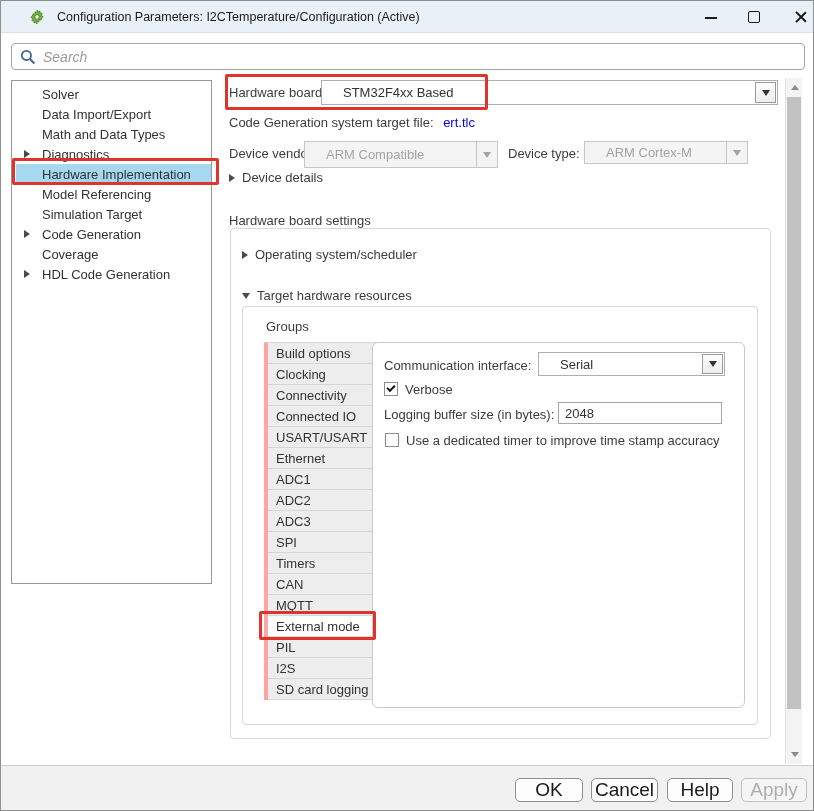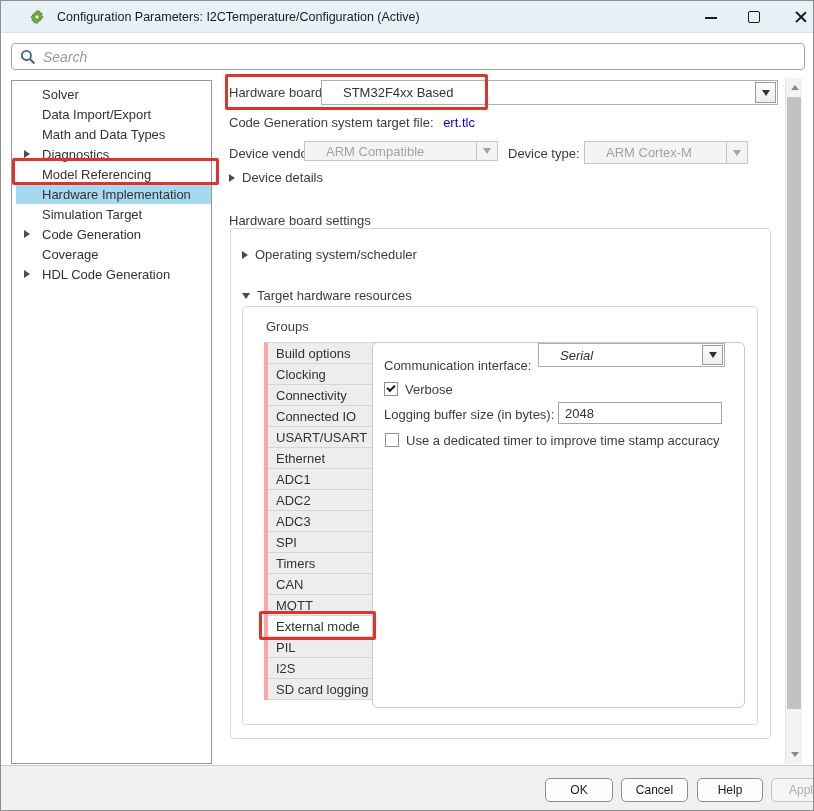--- a/index.html
+++ b/index.html
@@ -31,21 +31,21 @@
     border:1px solid #a6a6a6; border-radius:4px; background:#fff;
     display:flex; align-items:center; padding:0 8px; gap:7px;
   }
   .searchbar input {
     flex:1; border:none; outline:none; font-family:"Liberation Sans",sans-serif;
     font-size:14px; color:#333; background:transparent;
   }
   .searchbar input::placeholder { font-style:italic; color:#9a9a9a; }
   
   .sidebar {
-    position:absolute; left:10px; top:79px; width:201px; height:684px;
+    position:absolute; left:10px; top:79px; width:201px; height:504px;
     border:1px solid #979797; background:#fff; padding-top:3px;
   }
   .tree-item { display:flex; align-items:center; height:20px; cursor:default; white-space:nowrap; }
   .tree-ind { width:30px; flex:0 0 30px; display:flex; justify-content:center; }
   .tri-r { width:0; height:0; border-left:6px solid #4a4a4a; border-top:4px solid transparent; border-bottom:4px solid transparent; }
   .tri-d { width:0; height:0; border-top:6px solid #4a4a4a; border-left:4px solid transparent; border-right:4px solid transparent; }
   .tree-item.sel { background:#a6d9f0; margin-left:4px; }
   .tree-item.sel .tree-ind { width:26px; flex-basis:26px; }
   
   .annot { position:absolute; border:3px solid #dd342c; border-radius:2px; pointer-events:none; z-index:30; }
@@ -89,21 +89,21 @@
   .scrollbar { position:absolute; left:784px; top:77px; width:17px; height:686px; background:#f3f3f3; border-left:1px solid #e3e3e3; }
   .sb-arrow { position:absolute; left:0; width:17px; height:17px; display:flex; align-items:center; justify-content:center; }
   .sb-up { top:1px; } .sb-down { bottom:1px; }
   .tri-u-sm { width:0;height:0;border-bottom:5px solid #8a8a8a;border-left:4px solid transparent;border-right:4px solid transparent; }
   .tri-d-sm { width:0;height:0;border-top:5px solid #8a8a8a;border-left:4px solid transparent;border-right:4px solid transparent; }
   .sb-thumb { position:absolute; left:1px; top:19px; width:14px; height:612px; background:#c2c2c2; }
   
   .footer { position:absolute; left:0; bottom:0; width:100%; height:45px; background:#f1f1f1; border-top:1px solid #cdcdcd; }
   .fbtn {
     position:absolute; top:12px; height:24px; border:1px solid #8f8f8f; border-radius:5px;
-    background:#fdfdfd; font-family:"Liberation Sans",sans-serif; font-size:12px; color:#1a1a1a; cursor:default;margin-left:30px;
+    background:#fdfdfd; font-family:"Liberation Sans",sans-serif; font-size:19px; color:#1a1a1a; cursor:default;
   }
   .fbtn.disabled { border-color:#c2c2c2; background:#f5f5f5; color:#aeaeae; }
 </style>
 </head>
 <body>
 
 <div class="window">
 
   <div class="titlebar">
     <svg class="title-gear" viewBox="0 0 16 16">
@@ -142,27 +142,27 @@
     <div class="tree-item">
         <span class="tree-ind"></span>
         <span>Math and Data Types</span>
       </div>
     <div class="tree-item">
         <span class="tree-ind">
           <i class="tri-r"></i>
         </span>
         <span>Diagnostics</span>
       </div>
+    <div class="tree-item sel">
+        <span class="tree-ind"></span>
+        <span>Hardware Implementation</span>
+      </div>
     <div class="tree-item">
         <span class="tree-ind"></span>
         <span>Model Referencing</span>
-      </div>
-    <div class="tree-item sel">
-        <span class="tree-ind"></span>
-        <span>Hardware Implementation</span>
       </div>
     <div class="tree-item">
         <span class="tree-ind"></span>
         <span>Simulation Target</span>
       </div>
     <div class="tree-item">
         <span class="tree-ind">
           <i class="tri-r"></i>
         </span>
         <span>Code Generation</span>
@@ -186,21 +186,21 @@
         <i class="tri-d" style="border-top-color:#333;"></i>
       </span>
   </div>
 
   <div class="abs" style="left:228px; top:114px;">
     <span class="lbl">Code Generation system target file:</span>
     <span class="link" style="margin-left:6px;">ert.tlc</span>
   </div>
 
   <span class="abs lbl" style="left:228px; top:145px;">Device vendor:</span>
-  <div class="combo disabled" style="left:303px; top:140px; width:194px; height:20px;">
+  <div class="combo disabled" style="left:303px; top:140px; width:194px; height:27px;">
     <span class="combo-val">ARM Compatible</span>
     <span class="combo-btn">
         <i class="tri-d"></i>
       </span>
   </div>
   <span class="abs lbl" style="left:507px; top:145px;">Device type:</span>
   <div class="combo disabled" style="left:583px; top:140px; width:164px; height:23px;">
     <span class="combo-val">ARM Cortex-M</span>
     <span class="combo-btn">
         <i class="tri-d"></i>
@@ -280,21 +280,21 @@
         <span>I2S</span>
       </div>
     <div class="grow">
         <span>SD card logging</span>
       </div>
   </div>
 
   <div class="wpanel" style="left:371px; top:341px; width:373px; height:366px;"></div>
 
   <span class="abs lbl" style="left:383px; top:357px;">Communication interface:</span>
-  <div class="combo" style="left:537px; top:342px; width:187px; height:24px;font-style:italic;">
+  <div class="combo" style="left:537px; top:351px; width:187px; height:24px;">
     <span class="combo-val">Serial</span>
     <span class="combo-btn">
         <i class="tri-d" style="border-top-color:#333;"></i>
       </span>
   </div>
 
   <span class="cb checked" style="left:383px; top:381px;">
       <span class="tickmark"></span>
     </span>
   <span class="abs lbl" style="left:404px; top:381px;">Verbose</span>

